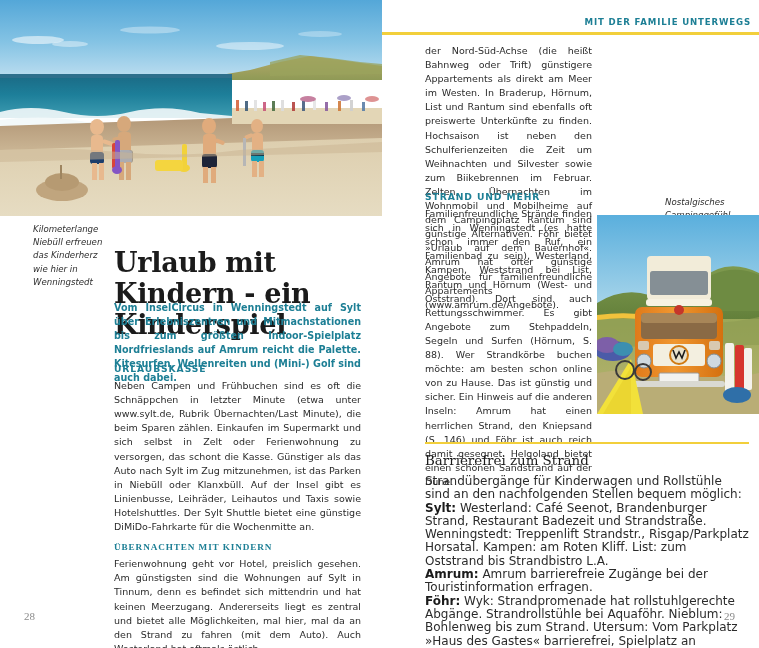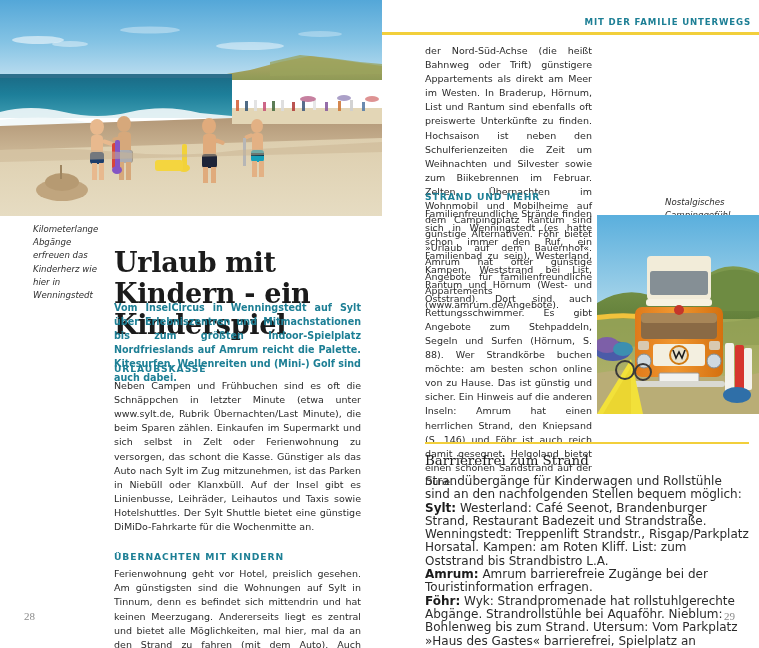--- a/index.html
+++ b/index.html
@@ -72,21 +72,21 @@
   .sec-head{
     font-family:"DejaVu Sans", sans-serif;
     font-weight:bold;
     font-size:9.2px;
     letter-spacing:0.9px;
     color:#1d7f95;
     text-transform:uppercase;
     margin:0 0 3px 0;
   }
   .col-text p{margin:0;}
-  .col-text p + .sec-head{margin-top:16px;}
+  .col-text p + .sec-head{margin-top:6px;font-family:Liberation Serif, serif;}
 
   .left-body{
     position:absolute;left:114px;top:362px;width:247px;
   }
 
   
   .run-head{
     position:absolute;right:8px;top:17px;
     font-family:"DejaVu Sans", sans-serif;
     font-weight:bold;
@@ -274,21 +274,21 @@
         <g>
           <ellipse cx="62" cy="190" rx="26" ry="11" fill="#c0a57e"></ellipse>
           <ellipse cx="62" cy="182" rx="17" ry="9" fill="#b69a72"></ellipse>
           <rect x="60" y="165" width="2" height="14" fill="#9e8560"></rect>
         </g>
 
         <path d="M0 150 Q 60 146 120 152 Q 180 158 240 150 L382 142 L382 152 L0 162 Z" fill="#c9b492" opacity="0.5"></path>
       </svg>
     </div>
 
-    <div class="caption caption-left">Kilometerlange Abgänge erfreuen das Kinderherz wie hier in Wenningstedt</div>
+    <div class="caption caption-left">Kilometerlange Niebüll erfreuen das Kinderherz wie hier in Wenningstedt</div>
 
     <h1 class="headline">Urlaub mit Kindern - ein Kinderspiel</h1>
 
     <div class="lead">Vom InselCircus in Wenningstedt auf Sylt über Erlebniszentren und Mitmachstationen bis zum größten Indoor-Spielplatz Nordfrieslands auf Amrum reicht die Palette. Kitesurfen, Wellenreiten und (Mini-) Golf sind auch dabei.</div>
 
     <div class="left-body col-text">
       <div class="sec-head">URLAUBSKASSE</div>
       <p>Neben Campen und Frühbuchen sind es oft die Schnäppchen in letzter Minute (etwa unter www.sylt.de, Rubrik Übernachten/Last Minute), die beim Sparen zählen. Einkaufen im Supermarkt und sich selbst in Zelt oder Ferienwohnung zu versorgen, das schont die Kasse. Günstiger als das Auto nach Sylt im Zug mitzunehmen, ist das Parken in Niebüll oder Klanxbüll. Auf der Insel gibt es Linienbusse, Leihräder, Leihautos und Taxis sowie Hotelshuttles. Der Sylt Shuttle bietet eine günstige DiMiDo-Fahrkarte für die Wochenmitte an.</p>
       <div class="sec-head">ÜBERNACHTEN MIT KINDERN</div>
       <p>Ferienwohnung geht vor Hotel, preislich gesehen. Am günstigsten sind die Wohnungen auf Sylt in Tinnum, denn es befindet sich mittendrin und hat keinen Meerzugang. Andererseits liegt es zentral und bietet alle Möglichkeiten, mal hier, mal da an den Strand zu fahren (mit dem Auto). Auch Westerland hat oftmals östlich</p>

